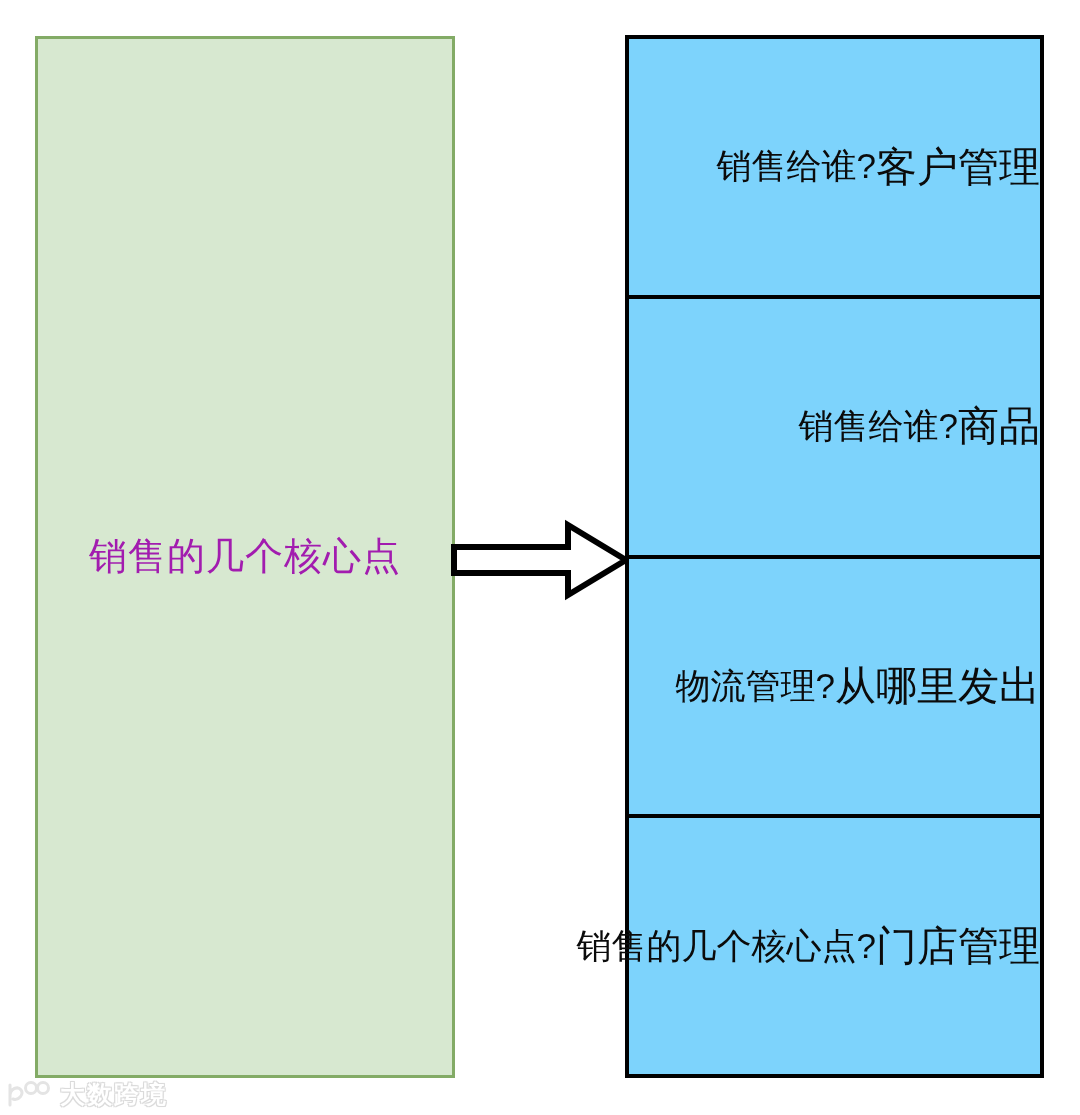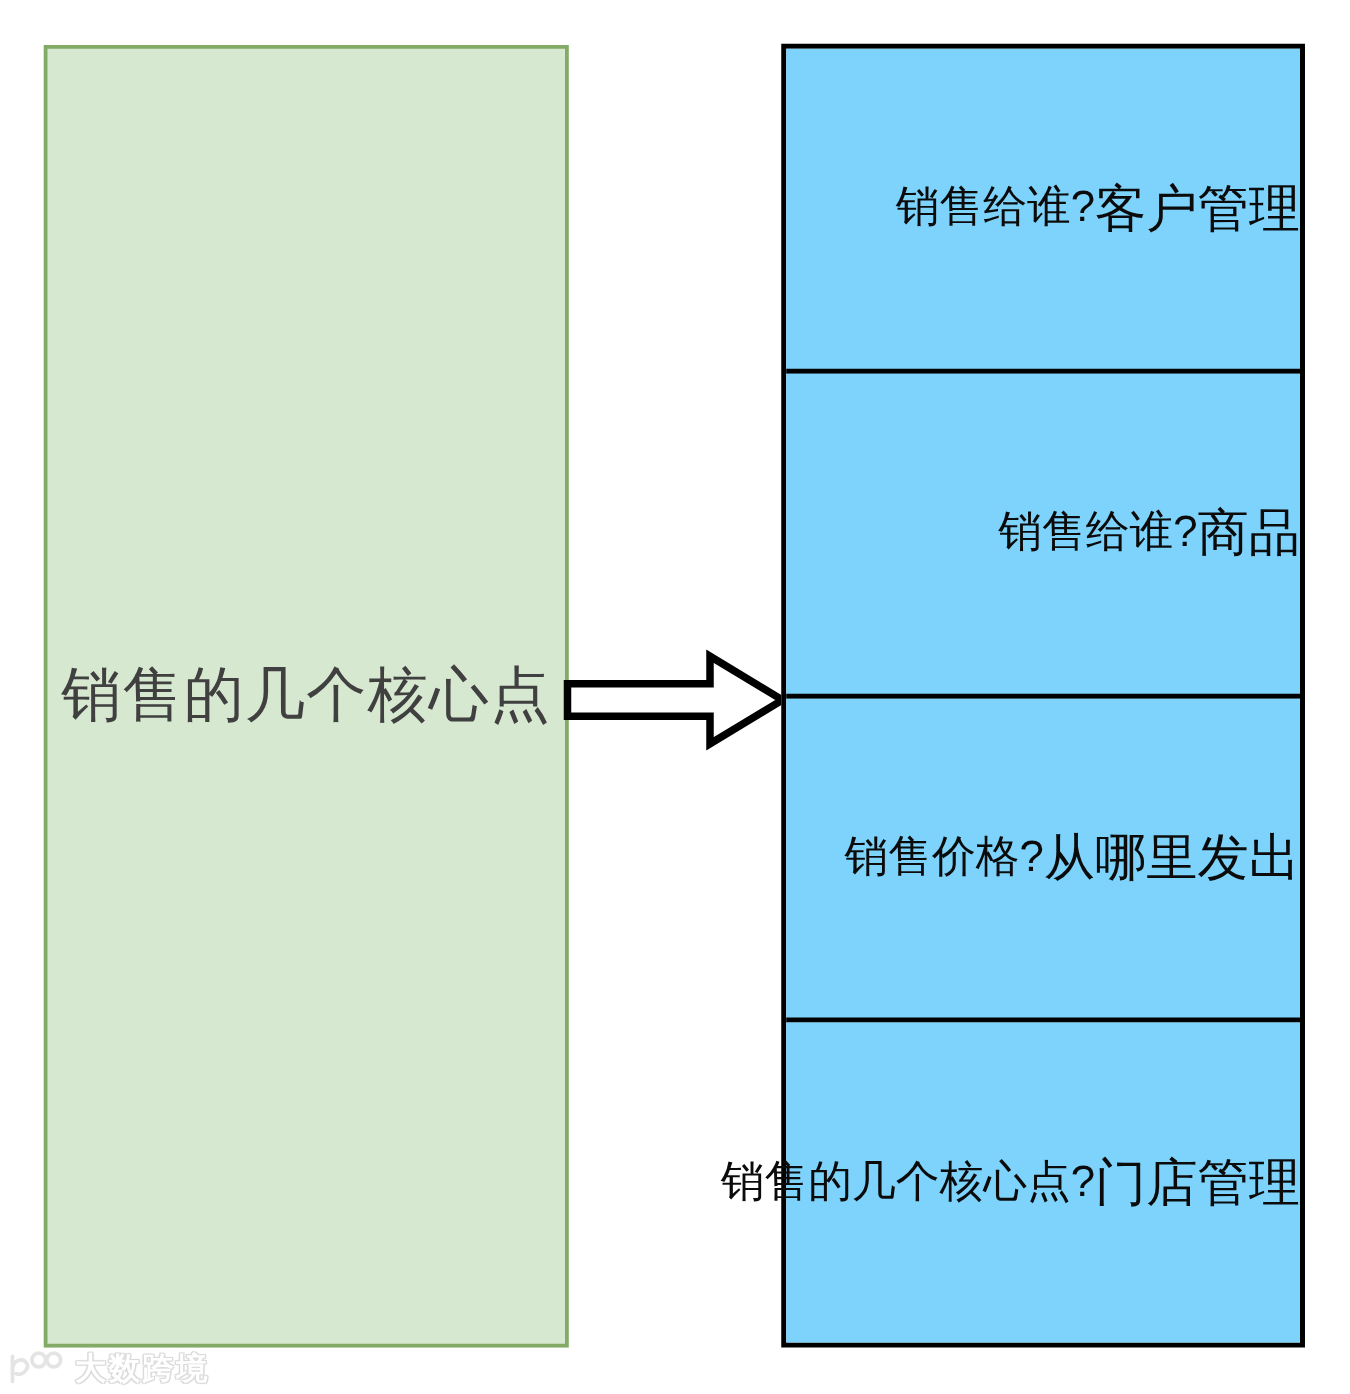--- a/index.html
+++ b/index.html
@@ -32,22 +32,22 @@
     width: 420px;
     height: 1042px;
     box-sizing: border-box;
     background: #d7e8d0;
     border: 3px solid #83ab66;
     display: flex;
     align-items: center;
     justify-content: center;
   }
   .source-label {
-    font-size: 48px;
-    color: #404040;
+    font-size: 38px;
+    color: #a21caf;
     letter-spacing: 1px;
     line-height: 1.35;
     text-align: center;
     white-space: nowrap;
   }
 
   
   .arrow-svg {
     position: absolute;
     left: 450px;
@@ -145,21 +145,21 @@
       <div class="item-question">销售给谁?</div>
       <div class="item-answer">客户管理</div>
     </div>
 
     <div class="item-box">
       <div class="item-question">销售给谁?</div>
       <div class="item-answer">商品</div>
     </div>
 
     <div class="item-box">
-      <div class="item-question">销售价格?</div>
+      <div class="item-question">物流管理?</div>
       <div class="item-answer">从哪里发出</div>
     </div>
 
 
     <div class="item-box">
       <div class="item-question">销售的几个核心点?</div>
       <div class="item-answer">门店管理</div>
     </div>
 
   </div>

